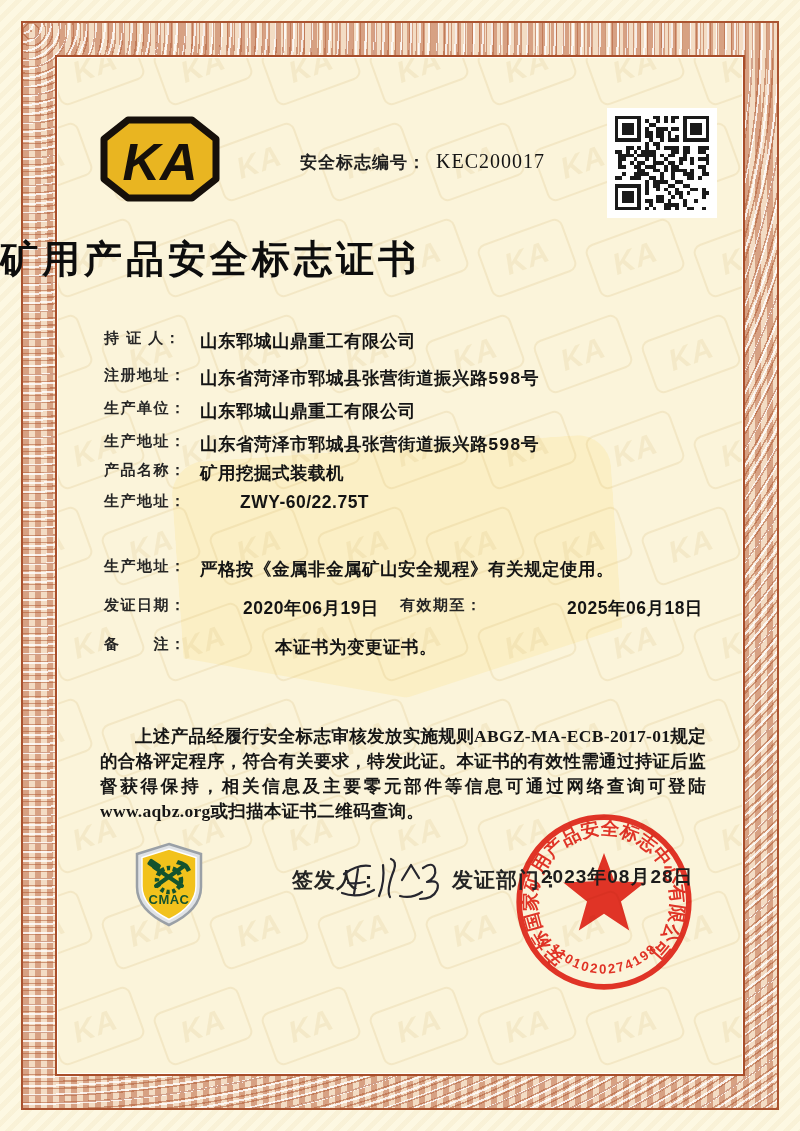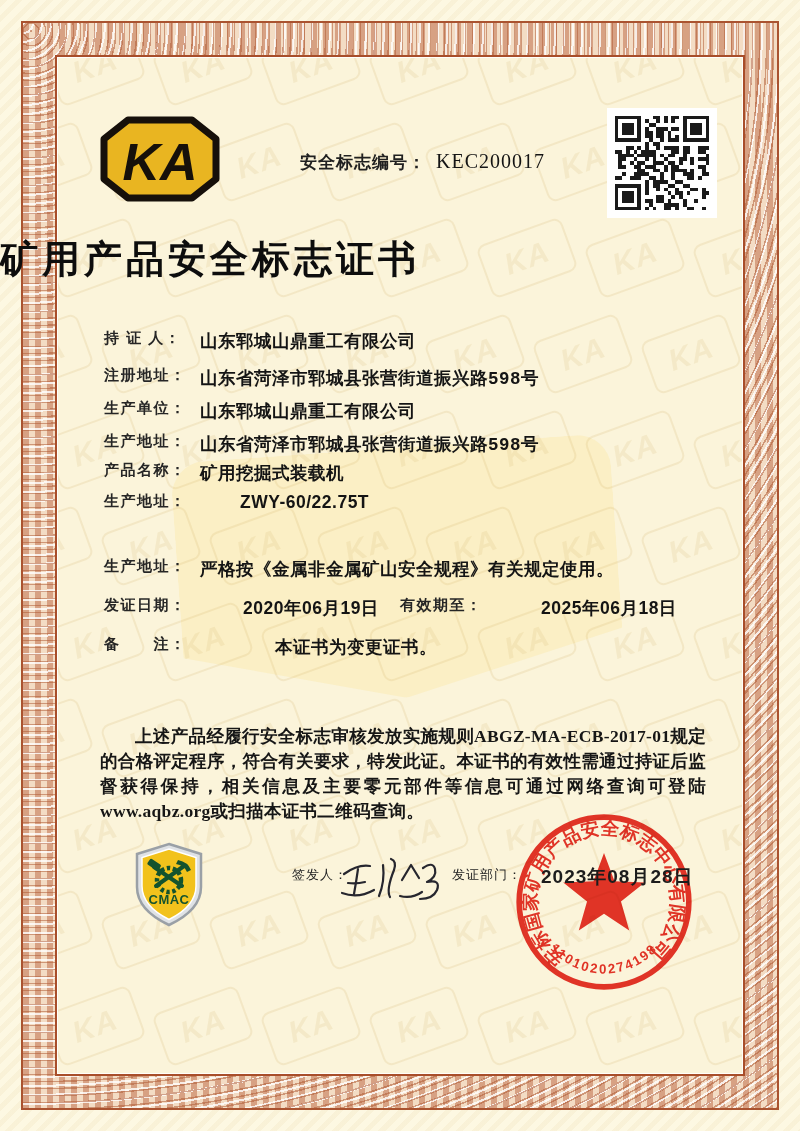--- a/index.html
+++ b/index.html
@@ -63,21 +63,21 @@
 
   .statement{
     position:absolute;left:100px;top:724px;width:606px;
     font-family:"Liberation Serif",serif;font-size:17.5px;font-weight:700;color:#161616;
     line-height:25px;text-indent:2em;text-align:justify;letter-spacing:.3px;
   }
 
   
   .cmac{position:absolute;left:132px;top:842px;}
   .signer-label,.issuer-label{
-    position:absolute;font-size:13px;font-weight:400;color:#242424;letter-spacing:1px;
+    position:absolute;font-size:21px;font-weight:700;color:#242424;letter-spacing:1px;
   }
   .signer-label{left:292px;top:866px;}
   .issuer-label{left:452px;top:866px;}
   .signature{position:absolute;left:338px;top:846px;}
   .seal{position:absolute;left:512px;top:810px;mix-blend-mode:multiply;}
   .seal-date{
     position:absolute;left:541px;top:864px;z-index:4;
     font-size:19px;font-weight:700;color:#1c1c1c;letter-spacing:1px;
   }
 </style>
@@ -430,21 +430,21 @@
     <div class="row" style="top:527px">
     </div>
     <div class="row" style="top:557px">
       <span class="flabel">生产地址：</span>
       <span class="fvalue v-kai">严格按《金属非金属矿山安全规程》有关规定使用。</span>
     </div>
     <div class="row" style="top:596px">
       <span class="flabel">发证日期：</span>
       <span class="fvalue v-num" style="left:203px">2020年06月19日</span>
       <span class="flabel" style="left:400px">有效期至：</span>
-      <span class="fvalue v-num" style="left:501px">2025年06月18日</span>
+      <span class="fvalue v-num" style="left:527px">2025年06月18日</span>
     </div>
     <div class="row" style="top:635px">
       <span class="flabel">备　　注：</span>
       <span class="fvalue v-kai" style="left:275px">本证书为变更证书。</span>
     </div>
 
     <div class="statement">上述产品经履行安全标志审核发放实施规则ABGZ-MA-ECB-2017-01规定的合格评定程序，符合有关要求，特发此证。本证书的有效性需通过持证后监督获得保持，相关信息及主要零元部件等信息可通过网络查询可登陆www.aqbz.org或扫描本证书二维码查询。</div>
 
     <div class="cmac">
       <svg width="74" height="86" viewBox="0 0 74 86">

